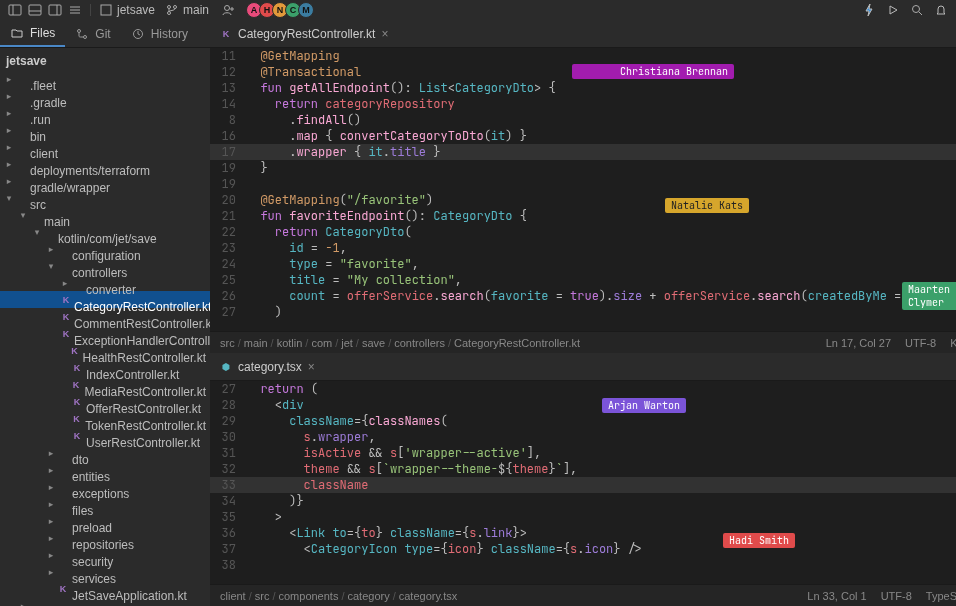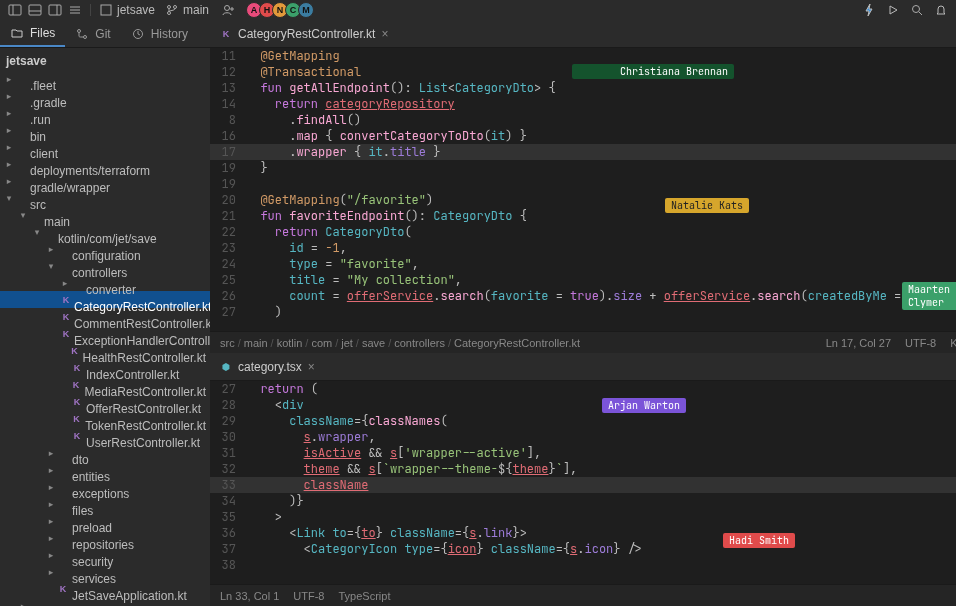--- a/index.html
+++ b/index.html
@@ -50,21 +50,21 @@
   .code { flex: 1; white-space: pre; color: #bdbdbd; position:relative;}
   .hl-line { background: #323232; }
   .kw { color: #c679dd; }
   .deco { color: #d19a66; }
   .fn { color: #f9a8d4; }
   .type { color: #56b6c2; }
   .str { color: #98c379; }
   .num { color: #d19a66; }
   .mem { color: #9d7cd8; }
   .param { color: #56b6c2; }
-  .ident { color:#e06c75;text-decoration:underline;}
+  .ident { color:#e06c75;}
 
   .user-tag { position: absolute; font-size: 10px; padding: 1px 6px; border-radius: 2px; color: #fff; }
 
   .breadcrumb-bar { display:flex; align-items:center; justify-content:space-between; height:22px; padding:0 10px; background:#252525; border-top:1px solid #1a1a1a;}
   .breadcrumb-bar .crumbs { color:#888; font-size:11px;}
   .breadcrumb-bar .crumbs .sepc { color:#555; margin:0 3px;}
   .breadcrumb-bar .status { color:#888; font-size:11px; display:flex; gap:14px;}
 
   
   #editor1 { flex: 1 1 auto; }
@@ -460,21 +460,21 @@
             <div class="gutter-line">
               <div class="gutter">26</div>
               <div class="code">      <span class="param">count</span> = <span class="ident">offerService</span>.<span class="fn">search</span>(<span class="param">favorite</span> = <span class="kw">true</span>).<span class="mem">size</span> + <span class="ident">offerService</span>.<span class="fn">search</span>(<span class="param">createdByMe</span> = <span class="kw">true</span>).<span class="mem">size</span>,</div>
             </div>
             <div class="gutter-line">
               <div class="gutter">27</div>
               <div class="code">    )</div>
             </div>
           </div>
         <div id="ed1-tags">
-            <div class="user-tag" style="background: #14532d; top: 16px; left: 362px; padding-left: 48px;">Christiana Brennan</div>
+            <div class="user-tag" style="background: #a21caf; top: 16px; left: 362px; padding-left: 48px;">Christiana Brennan</div>
             <div class="user-tag" style="background: rgb(214, 166, 44); color: rgb(34, 34, 34); top: 150px; left: 455px; text-align: center;">Natalie Kats</div>
             <div class="user-tag" style="background: rgb(59, 160, 106); top: 234px; left: 692px;">Maarten Clymer</div>
           </div>
       </div>
       <div class="breadcrumb-bar">
         <div class="crumbs" id="ed1-crumbs"><span>src</span><span class="sepc">/</span><span>main</span><span class="sepc">/</span><span>kotlin</span><span class="sepc">/</span><span>com</span><span class="sepc">/</span><span>jet</span><span class="sepc">/</span><span>save</span><span class="sepc">/</span><span>controllers</span><span class="sepc">/</span><span>CategoryRestController.kt</span></div>
         <div class="status">
           <span>Ln 17, Col 27</span>
           <span>UTF-8</span>
           <span>Kotlin</span>
@@ -539,20 +539,21 @@
               <div class="gutter">38</div>
               <div class="code">   </div>
             </div>
           </div>
         <div id="ed2-tags">
             <div class="user-tag" style="background: rgb(123, 84, 216); top: 17px; left: 392px;">Arjan Warton</div>
             <div class="user-tag" style="background: rgb(224, 75, 75); top: 152px; left: 513px;">Hadi Smith</div>
           </div>
       </div>
       <div class="breadcrumb-bar">
+        <div class="crumbs" id="ed2-crumbs"><span>client</span><span class="sepc">/</span><span>src</span><span class="sepc">/</span><span>components</span><span class="sepc">/</span><span>category</span><span class="sepc">/</span><span>category.tsx</span></div>
         <div class="status">
           <span>Ln 33, Col 1</span>
           <span>UTF-8</span>
           <span>TypeScript</span>
         </div>
       </div>
     </div>
   </div>
 </div>
 

